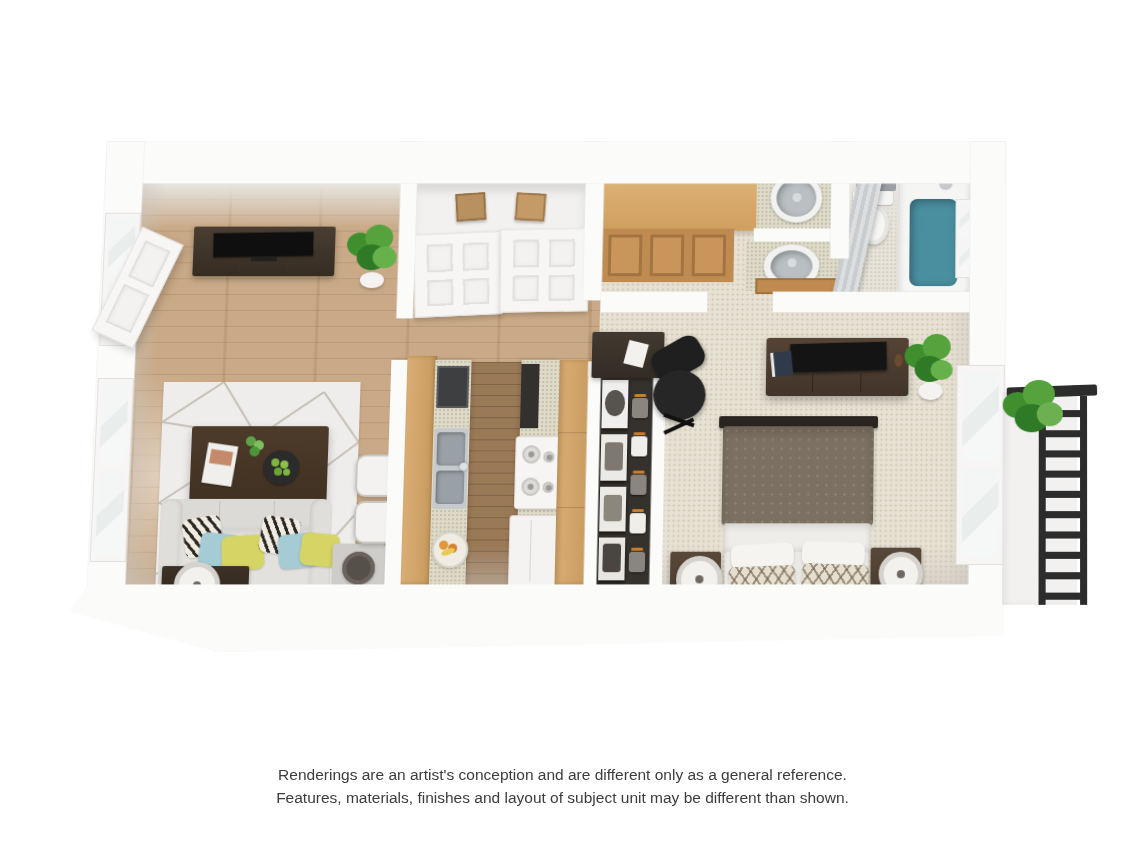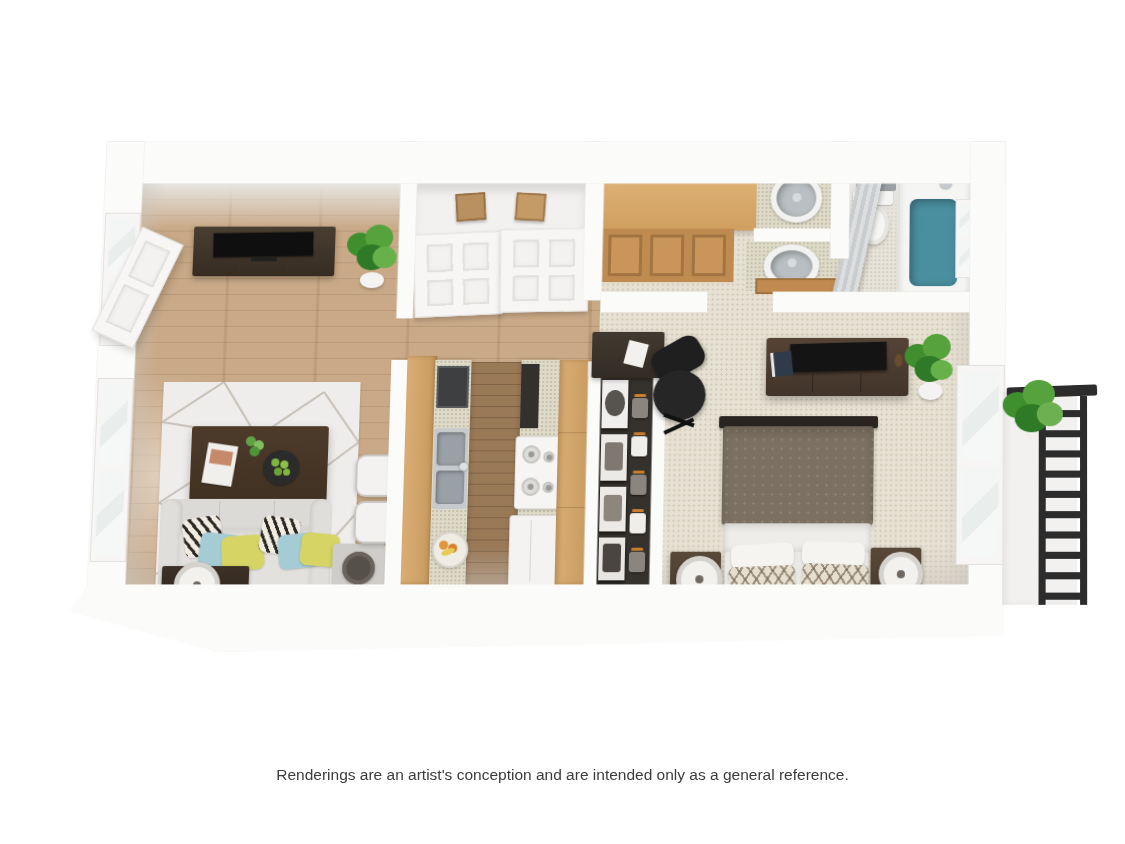--- a/index.html
+++ b/index.html
@@ -345,15 +345,16 @@
     </div>
     <div class="abs" style="left:948px;top:238px;width:62px;height:66px;">
       <div class="plant-leaf" style="left:0;top:14px;width:30px;height:26px;background:#3f8f2f;"></div>
       <div class="plant-leaf" style="left:20px;top:2px;width:32px;height:28px;background:#56a33d;"></div>
       <div class="plant-leaf" style="left:12px;top:26px;width:34px;height:28px;background:#2f7a26;"></div>
       <div class="plant-leaf" style="left:34px;top:24px;width:26px;height:24px;background:#6db052;"></div>
     </div>
   </div>
 
   <div class="disclaimer">
-    <p style="margin:0;">Renderings are an artist's conception and are intended only as a general reference.</p>
+    <p style="margin:0;">Renderings are an artist's conception and are different only as a general reference.</p>
+    <p style="margin:0;">Features, materials, finishes and layout of subject unit may be different than shown.</p>
   </div>
 </div>
 
 </body></html>

